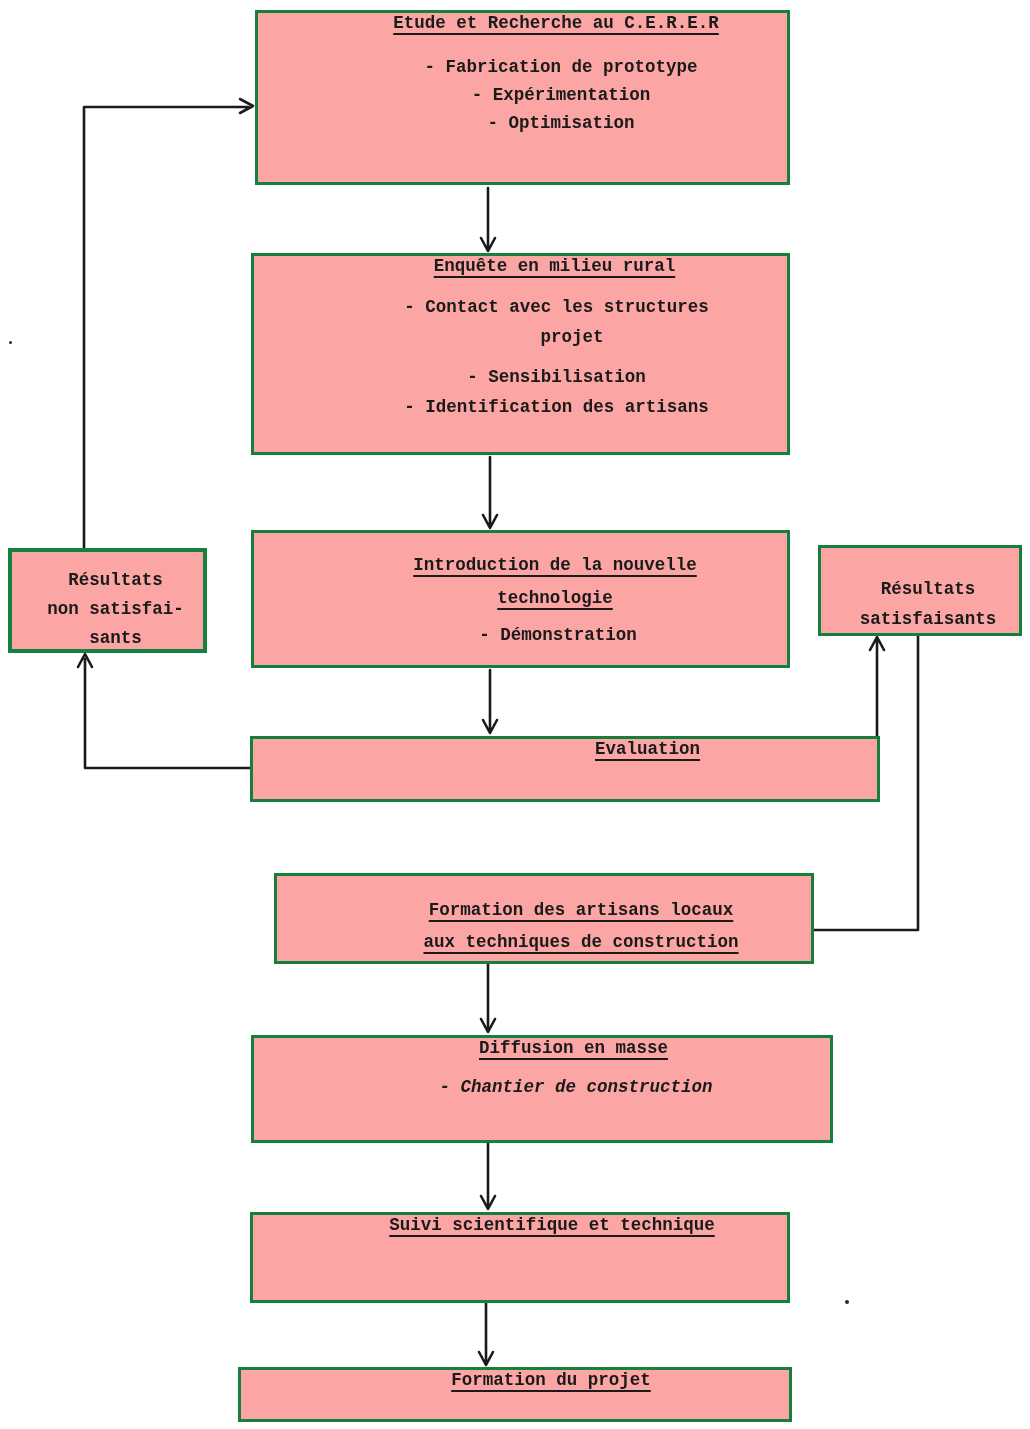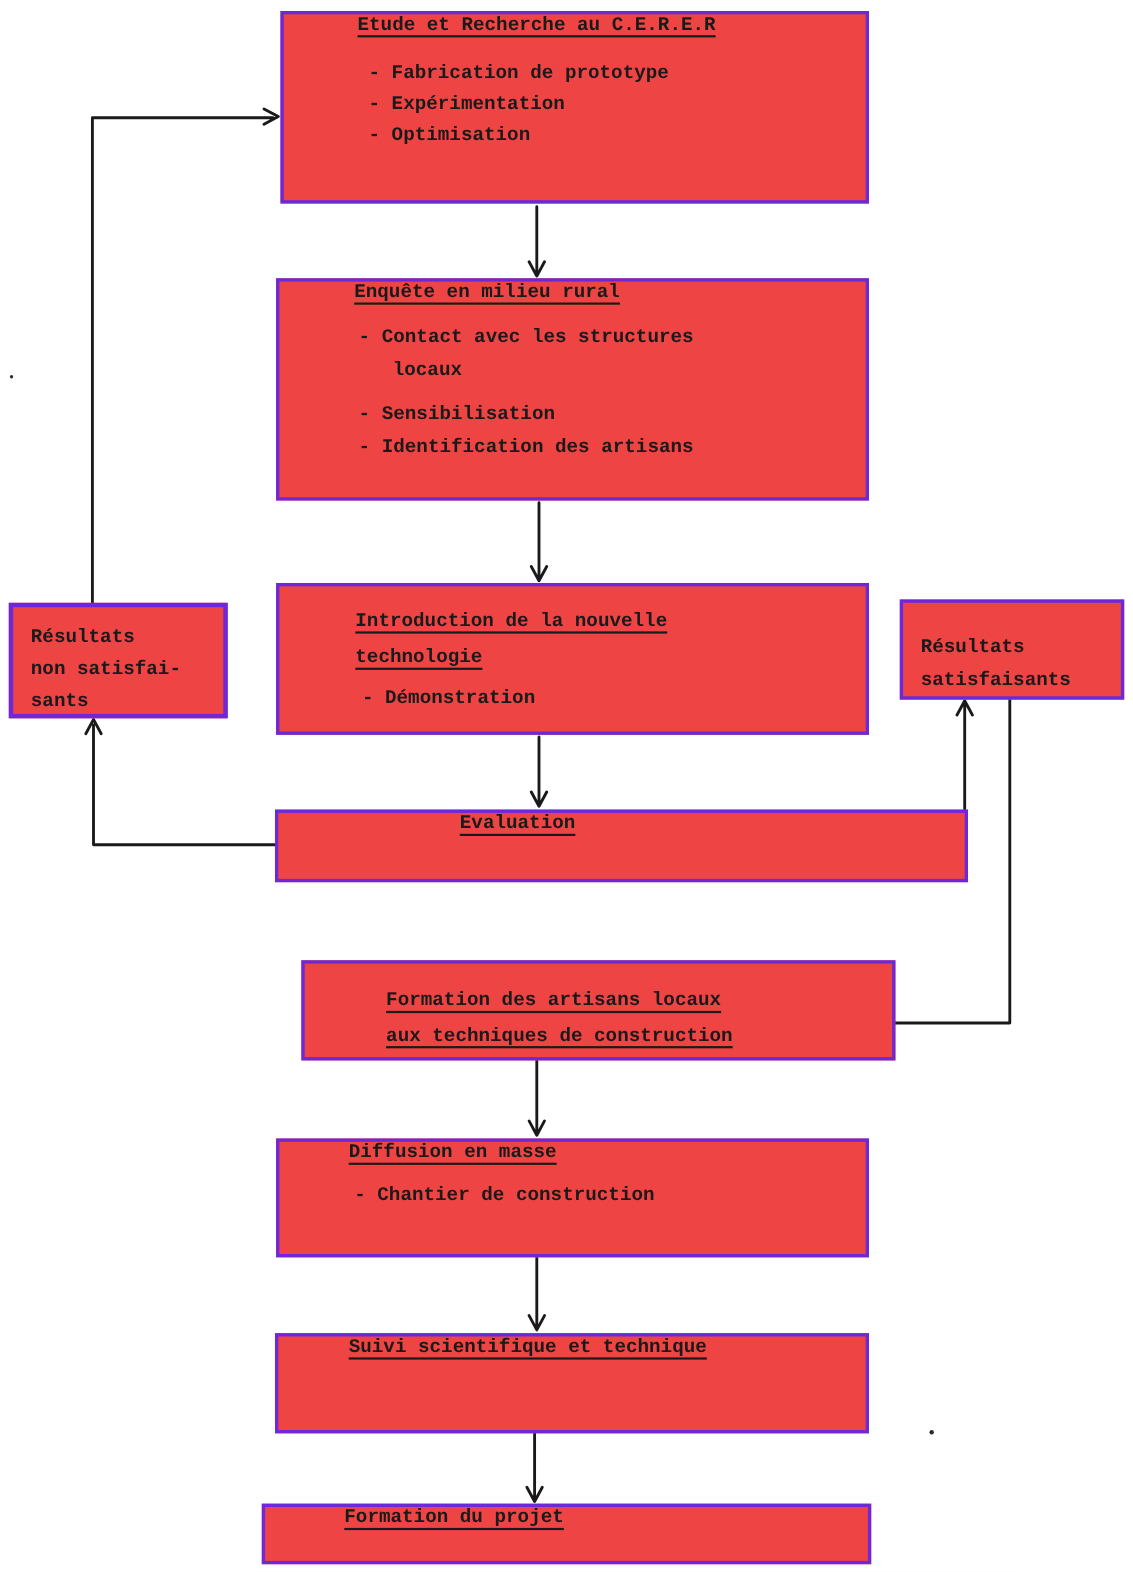--- a/index.html
+++ b/index.html
@@ -16,40 +16,41 @@
     overflow: hidden;
   }
   .connectors {
     position: absolute;
     left: 0; top: 0;
     width: 1030px; height: 1429px;
     pointer-events: none;
   }
   .box {
     position: absolute;
-    border: 3px solid #6d28d9;
-    background: #ef4444;
+    border: 3px solid #15803d;
+    background: #fca5a5;
     box-sizing: border-box;
+    text-align: center;
   }
   .u {
     text-decoration: underline;
     text-underline-offset: 5px;
     text-decoration-thickness: 2px;
   }
   .line { display: block; }
 
   
   .b-cerer      { left: 255px; top: 10px;   width: 535px; height: 175px; }
   .b-enquete    { left: 251px; top: 253px;  width: 539px; height: 202px; }
   .b-intro      { left: 251px; top: 530px;  width: 539px; height: 138px; }
   .b-resnon     { left: 8px;   top: 548px;  width: 199px; height: 105px; border-width: 4px; }
   .b-resok      { left: 818px; top: 545px;  width: 204px; height: 91px;  }
   .b-eval       { left: 250px; top: 736px;  width: 630px; height: 66px;  }
   .b-formation  { left: 250px; top: 873px;  width: 540px; height: 91px; margin-left: 24px;  }
-  .b-diffusion  { left: 251px; top: 1035px; width: 539px; height: 108px; }
+  .b-diffusion  { left: 251px; top: 1035px; width: 582px; height: 108px; }
   .b-suivi      { left: 250px; top: 1212px; width: 540px; height: 91px;  }
   .b-evalprojet { left: 238px; top: 1367px; width: 554px; height: 55px;  }
 
   
   .b-cerer .title      { margin: 22px 0 0 67px; }
   .b-cerer .items      { margin: 20px 0 0 77px; line-height: 28px; }
 
   .b-enquete .title    { margin: 19px 0 0 68px; }
   .b-enquete .items    { margin: 16px 0 0 72px; line-height: 30px; }
   .b-enquete .indent   { margin-left: 31px; }
@@ -59,21 +60,21 @@
   .b-intro .items      { margin: 6px 0 12px 75px; line-height: 28px; }
 
   .b-resnon .lines     { margin: 14px 0 0 16px; line-height: 29px; }
   .b-resok .lines      { margin: 26px 0 0 16px; line-height: 30px; }
 
   .b-eval .title       { margin: 24px 0 0 165px; }
 
   .b-formation .title  { margin: 18px 0 0 74px; line-height: 32px; }
 
   .b-diffusion .title  { margin: 16px 0 0 63px; }
-  .b-diffusion .items  { margin: 15px 0 16px 68px; line-height: 28px; }
+  .b-diffusion .items  { margin: 15px 0 16px 68px; line-height: 28px; font-style: italic; }
 
   .b-suivi .title      { margin: 21px 0 0 64px; }
 
   .b-evalprojet .title { margin: 11px 0 0 72px; }
 
   .speck {
     position: absolute;
     width: 4px; height: 4px;
     background: #2a2a2a;
     border-radius: 50%;
@@ -105,21 +106,21 @@
       <span class="line">- Fabrication de prototype</span>
       <span class="line">- Expérimentation</span>
       <span class="line">- Optimisation</span>
     </div>
   </div>
 
   <div class="box b-enquete">
     <span class="title u">Enquête en milieu rural</span>
     <div class="items">
       <span class="line">- Contact avec les structures</span>
-      <span class="line indent">locaux</span>
+      <span class="line indent">projet</span>
       <span class="line gap">- Sensibilisation</span>
       <span class="line">- Identification des artisans</span>
     </div>
   </div>
 
   <div class="box b-intro">
     <div class="title">
       <span class="line u">Introduction de la nouvelle</span>
       <span class="line u">technologie</span>
     </div>

